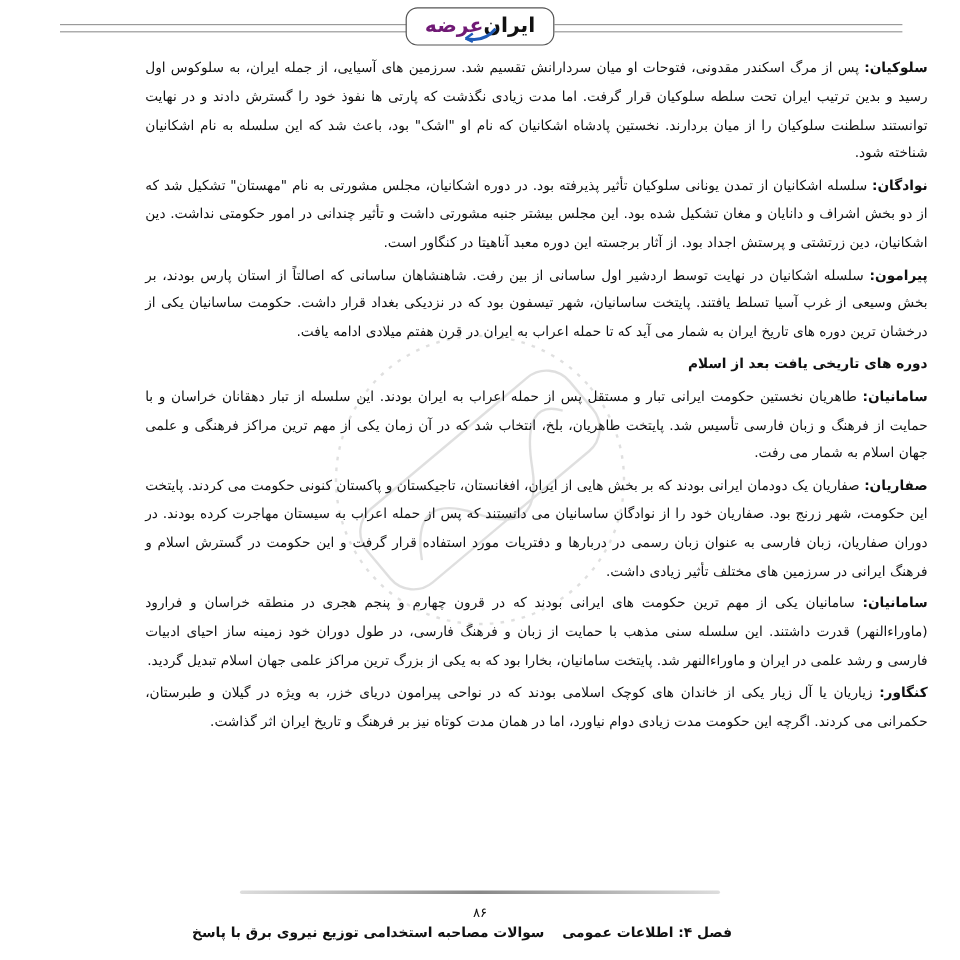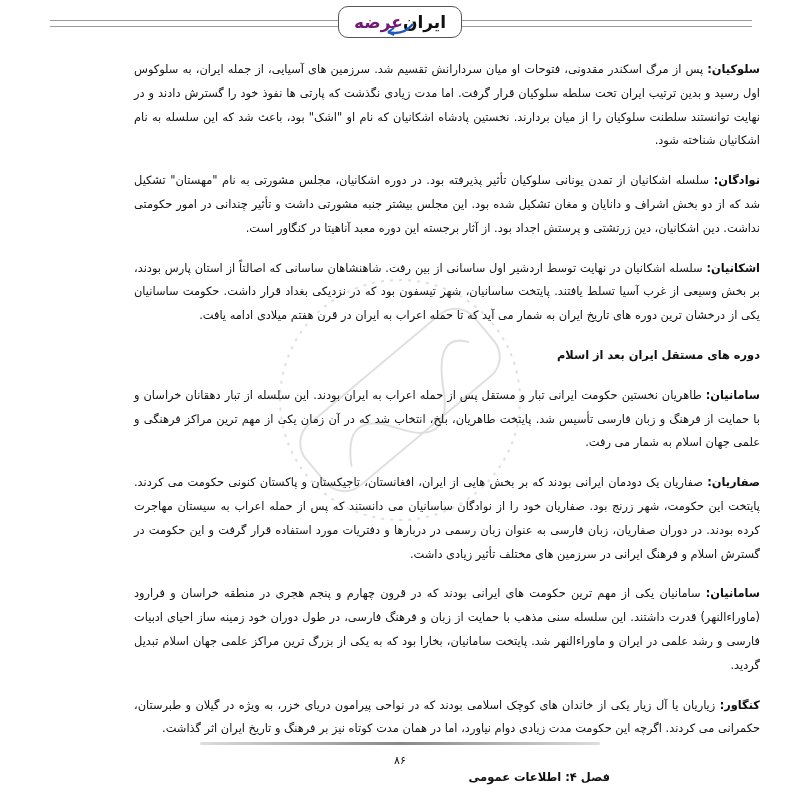--- a/index.html
+++ b/index.html
@@ -9,21 +9,21 @@
   .header-rule { position:absolute; top:20px; height:5px; border-top:1.5px solid #9a9a9a; border-bottom:1.5px solid #9a9a9a; }
   .header-rule.left { left:50px; width:290px; }
   .header-rule.right { left:462px; width:290px; }
   .logo { position:absolute; left:338px; top:6px; width:124px; height:32px; border:1.5px solid #555;
           border-radius:10px; background:#fff; box-sizing:border-box; display:flex; align-items:center;
           justify-content:center; direction:rtl; font-weight:bold; font-size:17px; color:#111; }
   .logo .accent { color:#701a75; }
   .logo svg { position:absolute; left:46px; top:16px; }
   .content { position:absolute; top:42px; left:118px; width:658px; direction:rtl; text-align:justify;
              font-size:11.4px; line-height:23.8px; }
-  .content p { margin:16px; }
+  .content p { margin:3px; }
   .content b { font-weight:bold; }
   .section-title { font-weight:bold; }
   .watermark { position:absolute; left:250px; top:250px; width:300px; height:300px; opacity:0.18; pointer-events:none; }
   .footer-rule { position:absolute; left:200px; top:742px; width:400px; height:3px;
                  background:linear-gradient(90deg, #ddd, #888 50%, #ddd); border-radius:2px; }
   .page-number { position:absolute; left:0; width:800px; top:754px; text-align:center; font-size:11px; }
   .footer-left { position:absolute; left:160px; top:770px; font-size:11.5px; font-weight:bold; direction:rtl; }
   .footer-right { position:absolute; right:190px; top:770px; font-size:11.5px; font-weight:bold; direction:rtl; }
 </style>
 </head>
@@ -46,24 +46,25 @@
     <g transform="rotate(-40 150 150)" fill="none" stroke="#555" stroke-width="2">
       <rect x="40" y="110" width="220" height="80" rx="25"></rect>
       <path d="M70 170 Q100 120 130 170 T190 170 T240 150"></path>
       <circle cx="150" cy="150" r="120" stroke-dasharray="3 6"></circle>
     </g>
   </svg>
 
   <div class="content">
     <p><b>سلوکیان:</b><span> پس از مرگ اسکندر مقدونی، فتوحات او میان سردارانش تقسیم شد. سرزمین های آسیایی، از جمله ایران، به سلوکوس اول رسید و بدین ترتیب ایران تحت سلطه سلوکیان قرار گرفت. اما مدت زیادی نگذشت که پارتی ها نفوذ خود را گسترش دادند و در نهایت توانستند سلطنت سلوکیان را از میان بردارند. نخستین پادشاه اشکانیان که نام او "اشک" بود، باعث شد که این سلسله به نام اشکانیان شناخته شود.</span></p>
     <p><b>نوادگان:</b><span> سلسله اشکانیان از تمدن یونانی سلوکیان تأثیر پذیرفته بود. در دوره اشکانیان، مجلس مشورتی به نام "مهستان" تشکیل شد که از دو بخش اشراف و دانایان و مغان تشکیل شده بود. این مجلس بیشتر جنبه مشورتی داشت و تأثیر چندانی در امور حکومتی نداشت. دین اشکانیان، دین زرتشتی و پرستش اجداد بود. از آثار برجسته این دوره معبد آناهیتا در کنگاور است.</span></p>
-    <p><b>اشکانیان:</b><span> سلسله اشکانیان در نهایت توسط اردشیر اول ساسانی از بین رفت. شاهنشاهان ساسانی که اصالتاً از استان پارس بودند، بر بخش وسیعی از غرب آسیا تسلط یافتند. پایتخت ساسانیان، شهر تیسفون بود که در نزدیکی بغداد قرار داشت. حکومت ساسانیان یکی از درخشان ترین دوره های تاریخ ایران به شمار می آید که تا حمله اعراب به ایران در قرن هفتم میلادی ادامه یافت.</span></p>
-    <p class="section-title">دوره های مستقل ایران بعد از اسلام</p>
+    <p><b>پیرامون:</b><span> سلسله اشکانیان در نهایت توسط اردشیر اول ساسانی از بین رفت. شاهنشاهان ساسانی که اصالتاً از استان پارس بودند، بر بخش وسیعی از غرب آسیا تسلط یافتند. پایتخت ساسانیان، شهر تیسفون بود که در نزدیکی بغداد قرار داشت. حکومت ساسانیان یکی از درخشان ترین دوره های تاریخ ایران به شمار می آید که تا حمله اعراب به ایران در قرن هفتم میلادی ادامه یافت.</span></p>
+    <p class="section-title">دوره های تاریخی یافت بعد از اسلام</p>
     <p><b>سامانیان:</b><span> طاهریان نخستین حکومت ایرانی تبار و مستقل پس از حمله اعراب به ایران بودند. این سلسله از تبار دهقانان خراسان و با حمایت از فرهنگ و زبان فارسی تأسیس شد. پایتخت طاهریان، بلخ، انتخاب شد که در آن زمان یکی از مهم ترین مراکز فرهنگی و علمی جهان اسلام به شمار می رفت.</span></p>
     <p><b>صفاریان:</b><span> صفاریان یک دودمان ایرانی بودند که بر بخش هایی از ایران، افغانستان، تاجیکستان و پاکستان کنونی حکومت می کردند. پایتخت این حکومت، شهر زرنج بود. صفاریان خود را از نوادگان ساسانیان می دانستند که پس از حمله اعراب به سیستان مهاجرت کرده بودند. در دوران صفاریان، زبان فارسی به عنوان زبان رسمی در دربارها و دفتریات مورد استفاده قرار گرفت و این حکومت در گسترش اسلام و فرهنگ ایرانی در سرزمین های مختلف تأثیر زیادی داشت.</span></p>
     <p><b>سامانیان:</b><span> سامانیان یکی از مهم ترین حکومت های ایرانی بودند که در قرون چهارم و پنجم هجری در منطقه خراسان و فرارود (ماوراءالنهر) قدرت داشتند. این سلسله سنی مذهب با حمایت از زبان و فرهنگ فارسی، در طول دوران خود زمینه ساز احیای ادبیات فارسی و رشد علمی در ایران و ماوراءالنهر شد. پایتخت سامانیان، بخارا بود که به یکی از بزرگ ترین مراکز علمی جهان اسلام تبدیل گردید.</span></p>
     <p><b>کنگاور:</b><span> زیاریان یا آل زیار یکی از خاندان های کوچک اسلامی بودند که در نواحی پیرامون دریای خزر، به ویژه در گیلان و طبرستان، حکمرانی می کردند. اگرچه این حکومت مدت زیادی دوام نیاورد، اما در همان مدت کوتاه نیز بر فرهنگ و تاریخ ایران اثر گذاشت.</span></p>
   </div>
 
   <div class="footer-rule"></div>
   <div class="page-number">۸۶</div>
+  <div class="footer-left">سوالات مصاحبه استخدامی توزیع نیروی برق با پاسخ</div>
   <div class="footer-right">فصل ۴: اطلاعات عمومی</div>
 </div>
 
 </body></html>

